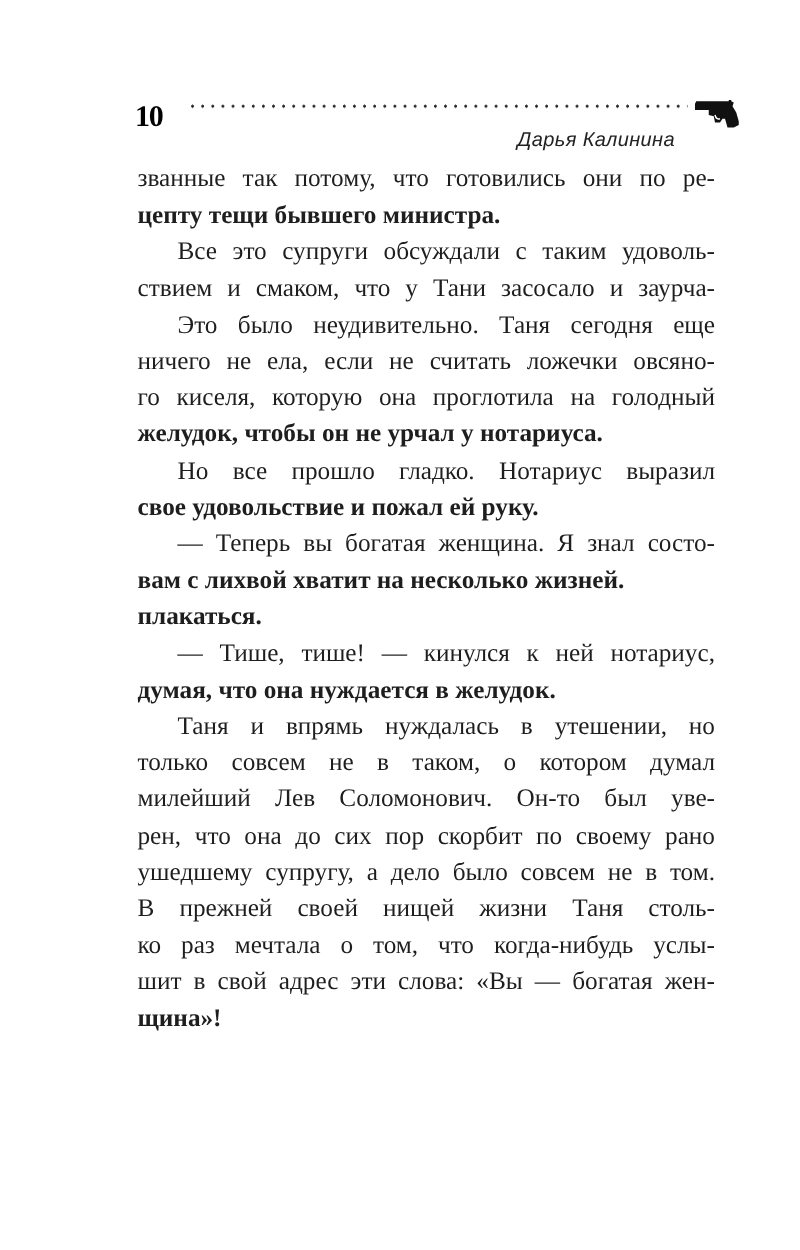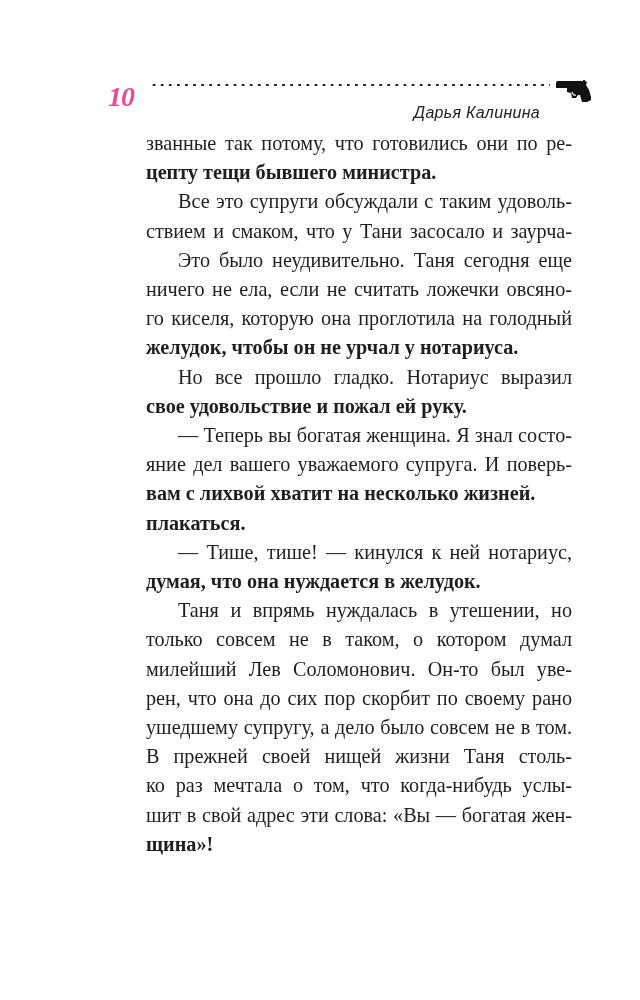--- a/index.html
+++ b/index.html
@@ -20,24 +20,23 @@
       top: 80px;
       width: 484px;
       height: 36px;
     }
     .page-number {
       position: absolute;
       left: 0;
       top: 1px;
       font-family: "Liberation Serif", serif;
       font-weight: bold;
-      font-size: 28px;
-      color: #ec4899;
+      font-size: 24px;
+      color: #000000;
       letter-spacing: -1px;
-      font-style: italic;
     }
     .dots {
       position: absolute;
       left: 42px;
       top: 1px;
       width: 400px;
       height: 8px;
       background-image: radial-gradient(circle, #222 1.1px, transparent 1.4px);
       background-size: 8.1px 8px;
       background-repeat: repeat-x;
@@ -73,21 +72,20 @@
       margin: 0;
       text-align: justify;
       text-align-last: left;
       hyphens: manual;
     }
     .line {
       display: block;
       text-align: justify;
       text-align-last: justify;
       white-space: nowrap;
-      margin-left: 36px;
     }
     .line.last {
       text-align-last: left;
       font-weight: bold;
     }
   </style>
 </head>
 <body>
 
 <div class="header">
@@ -116,21 +114,20 @@
     <span class="line">ничего не ела, если не считать ложечки овсяно-</span>
     <span class="line">го киселя, которую она проглотила на голодный</span>
     <span class="line last">желудок, чтобы он не урчал у нотариуса.</span>
   </p>
   <p class="para">
     <span class="line" style="padding-left:32px">Но все прошло гладко. Нотариус выразил</span>
     <span class="line last">свое удовольствие и пожал ей руку.</span>
   </p>
   <p class="para">
     <span class="line" style="padding-left:32px">— Теперь вы богатая женщина. Я знал состо-</span>
-    <span class="line">яние дел вашего уважаемого супруга. И поверь-</span>
     <span class="line last">вам с лихвой хватит на несколько жизней.</span>
   </p>
   <p class="para">
     <span class="line last">плакаться.</span>
   </p>
   <p class="para">
     <span class="line" style="padding-left:32px">— Тише, тише! — кинулся к ней нотариус,</span>
     <span class="line last">думая, что она нуждается в желудок.</span>
   </p>
   <p class="para">

